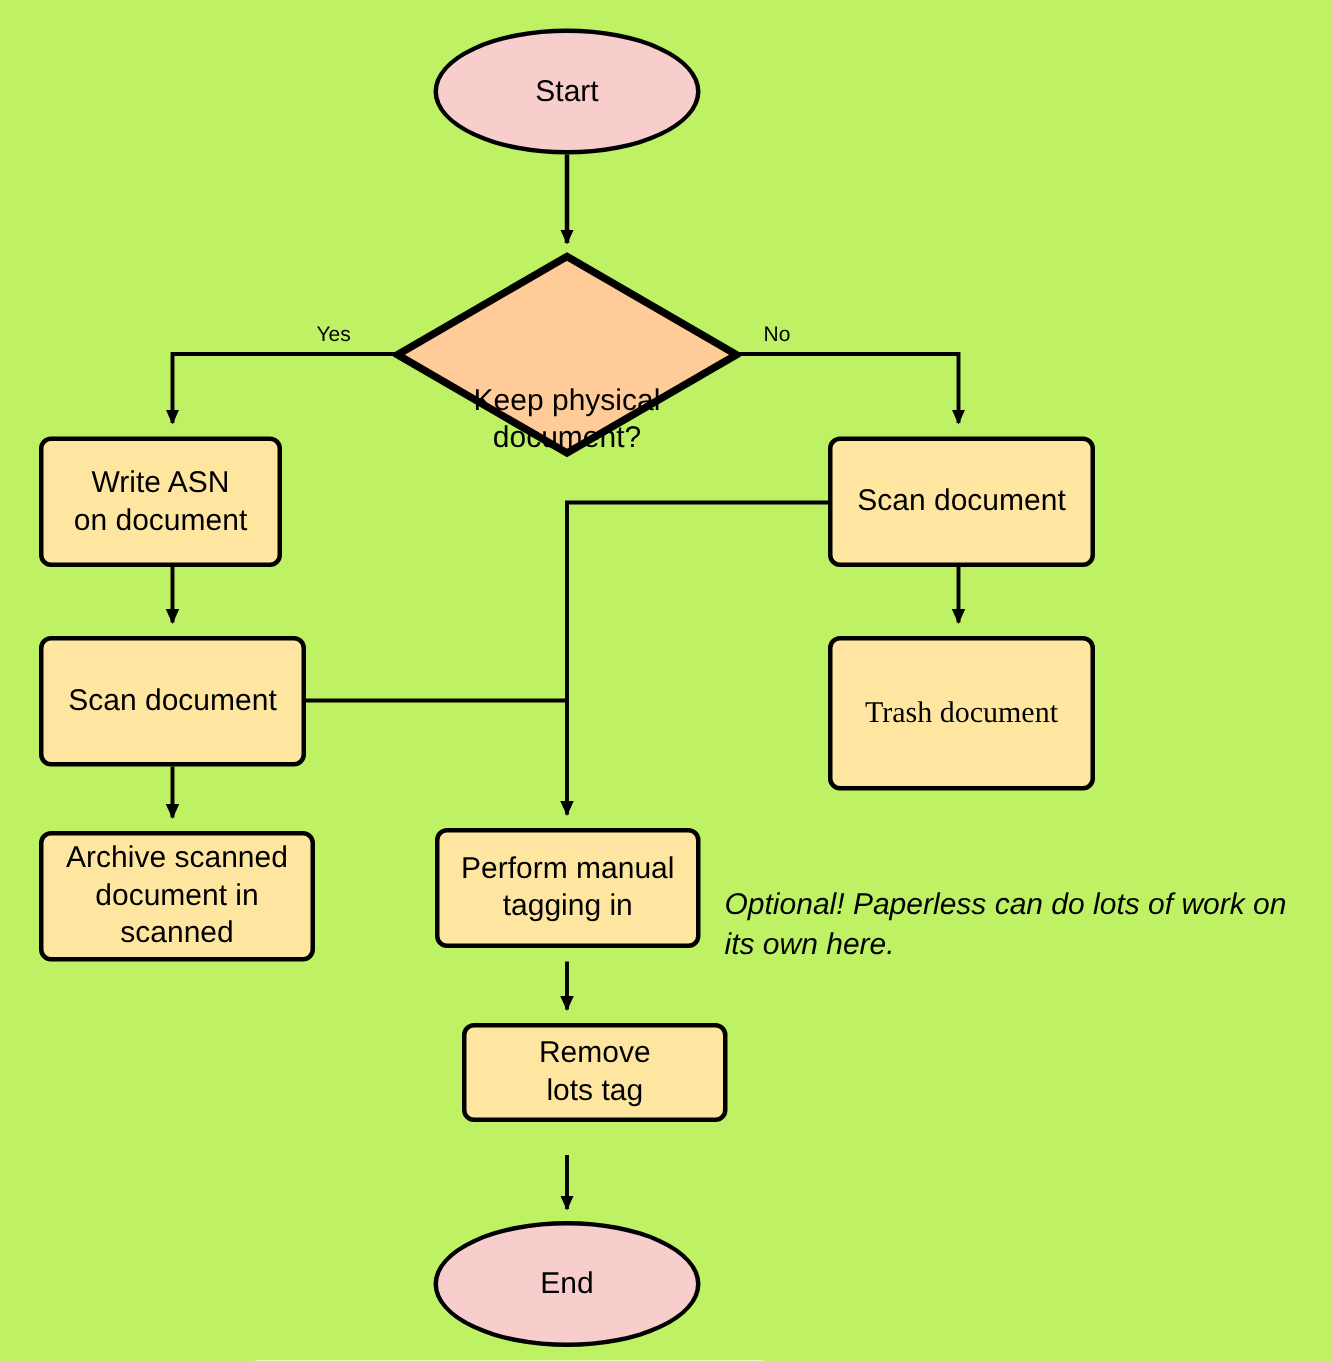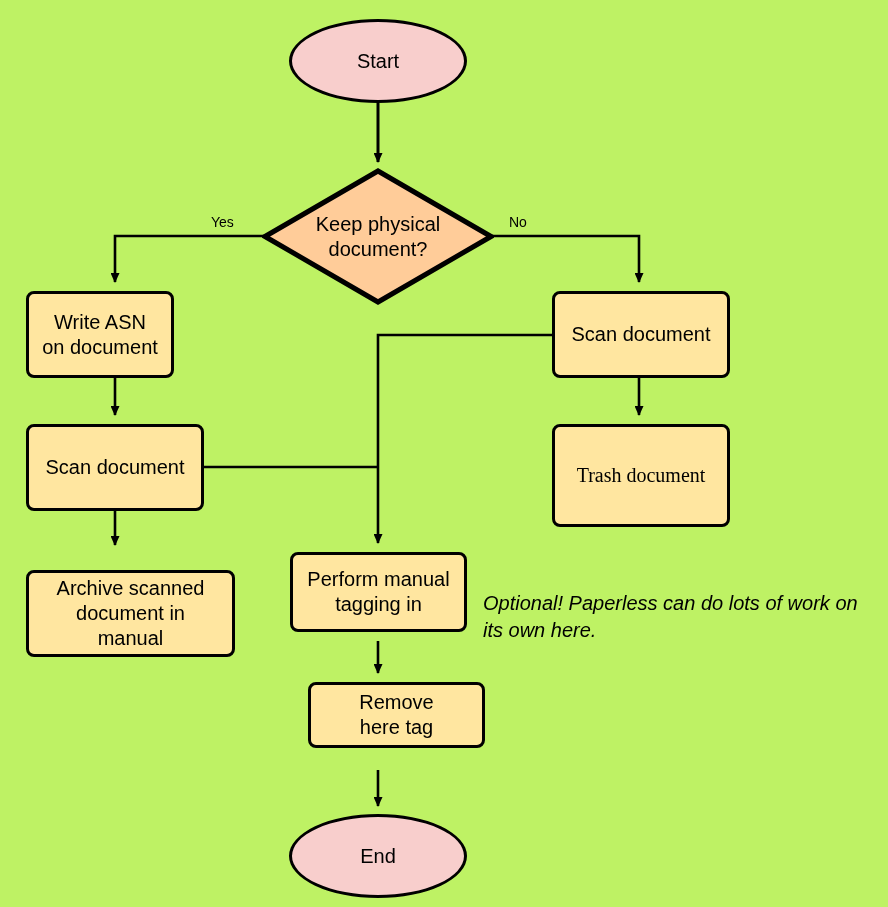--- a/index.html
+++ b/index.html
@@ -55,21 +55,21 @@
     left: 0;
     top: 0;
   }
   .node-decision-label {
     position: absolute;
     left: 0;
     top: 0;
     width: 100%;
     height: 100%;
     display: flex;
-    align-items: center;
+    align-items: flex-end;
     justify-content: center;
     text-align: center;
     font-size: 20px;
     line-height: 25px;
     color: #000000;
   }
   .edge-label {
     position: absolute;
     font-size: 14px;
     line-height: 22px;
@@ -128,36 +128,36 @@
       <polygon points="116,3 229,68.5 116,134 3,68.5" fill="#ffcc99" stroke="#000000" stroke-width="5"></polygon>
     </svg>
     <div class="node-decision-label">
       <div>
         <div>Keep physical</div>
         <div>document?</div>
       </div>
     </div>
   </div>
 
-  <div class="node node-process" style="left:26px; top:291px; width:148px; height:87px;">
+  <div class="node node-process" style="left:26px; top:291px; width:162px; height:87px;">
     <div>
       <div>Write ASN</div>
       <div>on document</div>
     </div>
   </div>
 
   <div class="node node-process" style="left:26px; top:424px; width:178px; height:87px;">
     <span>Scan document</span>
   </div>
 
-  <div class="node node-process" style="left:26px; top:570px; width:209px; height:87px;text-align:center;">
+  <div class="node node-process" style="left:26px; top:554px; width:184px; height:87px;text-align:center;">
     <div>
       <div>Archive scanned</div>
       <div>document in</div>
-      <div>manual</div>
+      <div>scanned</div>
     </div>
   </div>
 
   <div class="node node-process" style="left:552px; top:291px; width:178px; height:87px;">
     <span>Scan document</span>
   </div>
 
   <div class="node node-process" style="left:552px; top:424px; width:178px; height:103px;font-family:Liberation Serif, serif;">
     <span>Trash document</span>
   </div>
@@ -165,21 +165,21 @@
   <div class="node node-process" style="left:290px; top:552px; width:177px; height:80px;">
     <div>
       <div>Perform manual</div>
       <div>tagging in</div>
     </div>
   </div>
 
   <div class="node node-process" style="left:308px; top:682px; width:177px; height:66px;">
     <div>
       <div>Remove</div>
-      <div>here tag</div>
+      <div>lots tag</div>
     </div>
   </div>
 
   <div class="node node-terminator" style="left:289px; top:814px; width:178px; height:84px;">
     <span>End</span>
   </div>
 
   <div class="edge-label" style="left:211px; top:211px;">Yes</div>
   <div class="edge-label" style="left:509px; top:211px;">No</div>
 

